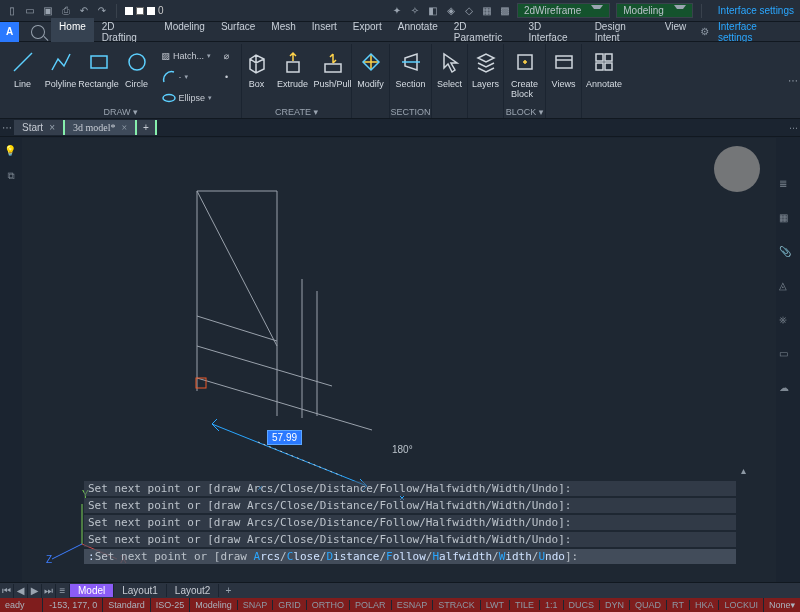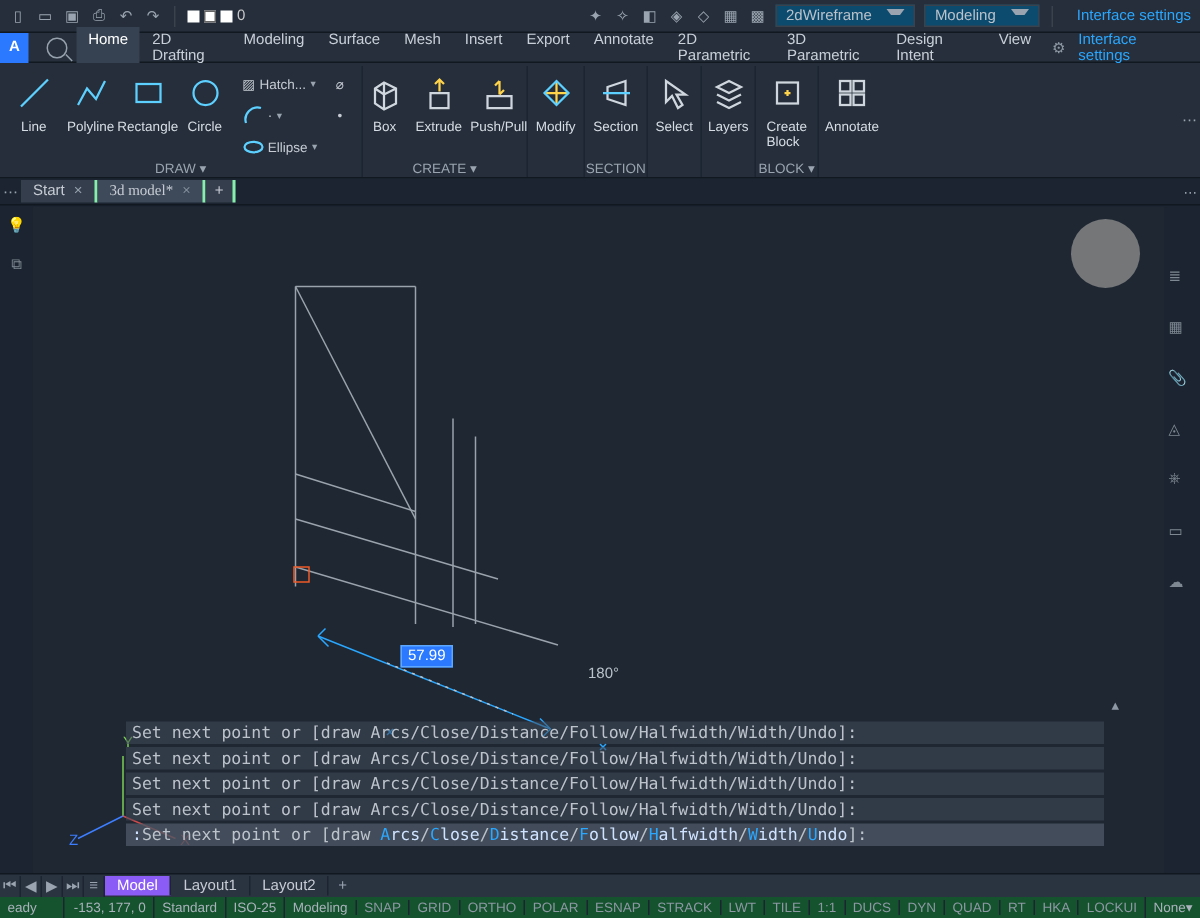--- a/index.html
+++ b/index.html
@@ -8,21 +8,21 @@
 
   
   .qa{height:22px;background:#252e3a;display:flex;align-items:center;padding:0 6px;border-bottom:1px solid #111820;gap:6px;}
   .qa .swatchrow{display:flex;align-items:center;gap:3px;}
   .qa .sw{width:8px;height:8px;}
   .qa .txt{font-size:10px;color:#c9c9c9;}
   .qa .sep{width:1px;height:14px;background:#39424d;margin:0 2px;}
   .qa .q-icon{width:12px;height:12px;display:inline-flex;align-items:center;justify-content:center;color:#9aa4b0;font-size:10px;}
   .qa .spacer{flex:1;}
   .qa .iface{color:#2aa7ff;margin-left:8px;}
-  .qa .combo{background:#0c4a6e;border:1px solid #39424d;padding:1px 6px;color:#bac2ca;font-size:10px;display:flex;align-items:center;gap:6px;}
+  .qa .combo{background:#14532d;border:1px solid #39424d;padding:1px 6px;color:#bac2ca;font-size:10px;display:flex;gap:6px;}
   .qa .combo::after{content:"";width:6px;height:6px;border-left:3px solid transparent;border-right:3px solid transparent;border-top:4px solid #9aa4b0;margin-left:4px;}
 
   
   .menubar{height:20px;background:#262f3b;display:flex;align-items:center;padding:0 0px;gap:0;border-bottom:1px solid #111820;}
   .app-icon{width:20px;height:20px;background:#2a79ff;display:flex;align-items:center;justify-content:center;color:#fff;font-weight:bold;margin-right:6px;}
   .mag{width:14px;height:14px;border:1px solid #96a1ad;border-radius:50%;position:relative;margin:0 6px;}
   .mag::after{content:"";position:absolute;width:6px;height:1px;background:#96a1ad;transform:rotate(45deg);right:-5px;bottom:-1px;}
   .menubar .mi{padding:3px 8px;color:#c9d0d9;font-size:10px;}
   .menubar .mi.active{background:#364251;border-bottom:2px solid #2aa7ff;color:#fff;}
   .menubar .spacer{flex:1;}
@@ -85,21 +85,21 @@
   .cmd-scr{position:absolute;right:30px;bottom:110px;color:#8d98a4;}
 
   
   .mtabs{position:absolute;left:0;bottom:14px;height:16px;display:flex;align-items:center;background:#2a3340;border-top:1px solid #111820;width:100%;}
   .mtabs .nav{width:14px;height:14px;display:flex;align-items:center;justify-content:center;color:#9aa4b0;border-right:1px solid #1b2430;}
   .mtabs .mt{padding:1px 8px;font-size:10px;color:#c7ccd4;border-right:1px solid #1b2430;}
   .mtabs .mt.active{background:#8b5cf6;color:#fff;}
   .mtabs .plus{padding:0 6px;color:#9aa4b0;}
 
   
-  .status{position:absolute;left:0;bottom:0;height:14px;width:100%;background:#14532d;display:flex;align-items:center;font-size:9px;color:#aab2bc;}
+  .status{position:absolute;left:0;bottom:0;height:14px;width:100%;background:#7f1d1d;display:flex;align-items:center;font-size:9px;color:#aab2bc;}
   .status .cell{padding:0 5px;border-left:1px solid #1b2430;height:100%;display:flex;align-items:center;}
   .status .dim{color:#8d98a4;}
   .status .coords{min-width:60px;text-align:center;justify-content:flex-end;}
 </style>
 </head>
 <body>
 
 <div id="app">
 
   <div class="qa">
@@ -140,21 +140,21 @@
     <div id="menuitems" style="display: flex;">
         <span class="mi active">Home</span>
         <span class="mi">2D Drafting</span>
         <span class="mi">Modeling</span>
         <span class="mi">Surface</span>
         <span class="mi">Mesh</span>
         <span class="mi">Insert</span>
         <span class="mi">Export</span>
         <span class="mi">Annotate</span>
         <span class="mi">2D Parametric</span>
-        <span class="mi">3D Parametric</span>
+        <span class="mi">3D Interface</span>
         <span class="mi">Design Intent</span>
         <span class="mi">View</span>
       </div>
     <div class="spacer"></div>
     <span class="gear">⚙</span>
     <span class="iface">Interface settings</span>
   </div>
 
   <div class="ribbon">
 
@@ -317,20 +317,31 @@
               <rect class="c-line" x="5" y="5" width="14" height="14"></rect>
               <path class="c-yel" d="M10 12 L14 12 M12 10 L12 14"></path>
             </svg>
           </span>
         <span class="lbl" style="white-space:pre">Create
 Block</span>
       </div>
       <div class="grplabel caret">BLOCK</div>
     </div>
 
+    <div class="ribbongrp" style="width:36px">
+      <div class="bigbtn">
+        <span class="ico">
+            <svg width="24" height="24">
+              <rect class="c-line" x="4" y="6" width="16" height="12"></rect>
+              <path class="c-line" d="M4 10 L20 10"></path>
+            </svg>
+          </span>
+        <span class="lbl">Views</span>
+      </div>
+    </div>
 
     <div class="ribbongrp" style="width:44px;border-right:none">
       <div class="bigbtn">
         <span class="ico">
             <svg width="24" height="24">
               <rect class="c-line" x="4" y="4" width="7" height="7"></rect>
               <rect class="c-line" x="13" y="4" width="7" height="7"></rect>
               <rect class="c-line" x="4" y="13" width="7" height="7"></rect>
               <rect class="c-line" x="13" y="13" width="7" height="7"></rect>
             </svg>

